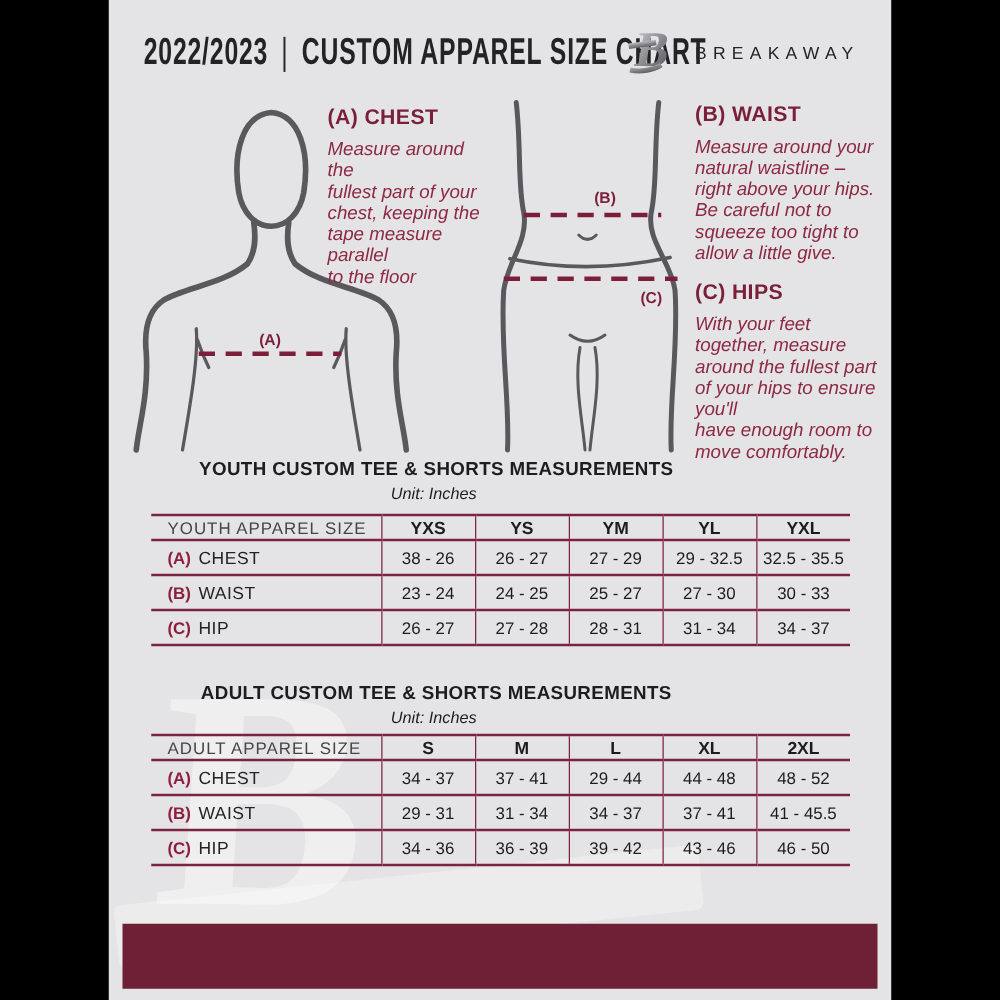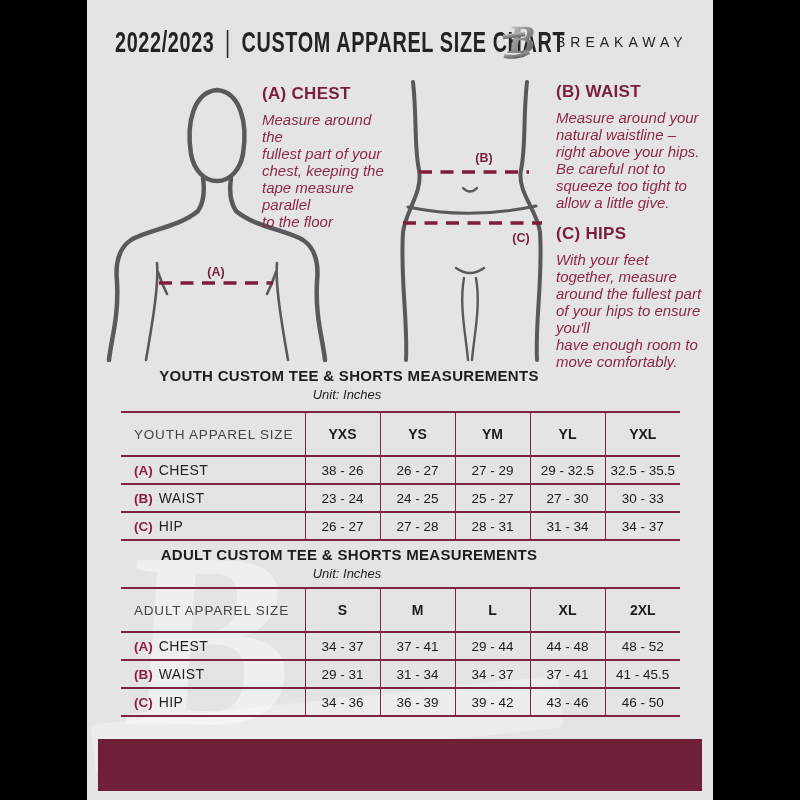--- a/index.html
+++ b/index.html
@@ -36,21 +36,21 @@
   .yt-title { top:367px; } .yt-unit { top:387px; }
   .ad-title { top:546px; } .ad-unit { top:566px; }
 
   .size-table { position:absolute; left:34px; border-collapse:collapse; table-layout:fixed;
                 width:559px; z-index:2; }
   .yt-table { top:411px; } .ad-table { top:587px; }
   .size-table col.c0 { width:184px; }
   .size-table col.cn { width:75px; }
   .size-table td { border-top:2px solid #7d2342; text-align:center; font-size:13.5px;
                    color:#1c1c1e; height:28px; }
-  .size-table tr.head-row td { height:44px; }
+  .size-table tr.head-row td { height:20px; }
   .size-table tr:last-child td { border-bottom:2px solid #7d2342; }
   .size-table td + td { border-left:1.6px solid #7d2342; }
   .size-table td.first { text-align:left; padding-left:13px; }
   .head-row td { font-weight:700; font-size:14px; }
   .head-row td.first { font-weight:400; font-size:13.5px; color:#454547; letter-spacing:0.8px; }
   .pfx { font-weight:700; color:#8c1f3d; margin-right:6px; font-size:13.5px; }
   .lbl { color:#232325; font-size:14px; letter-spacing:0.4px; }
 
   
   .footer-bar { position:absolute; left:11px; top:739px; width:604px; height:52px;

